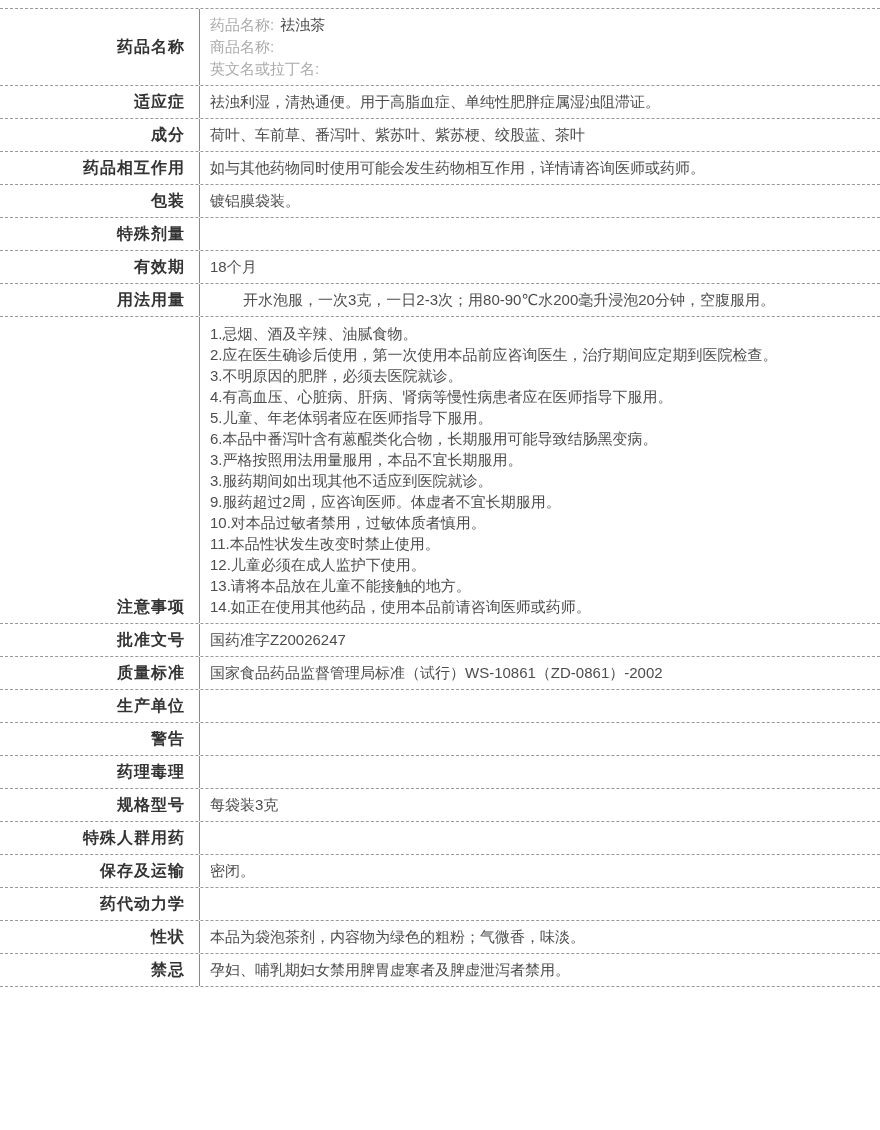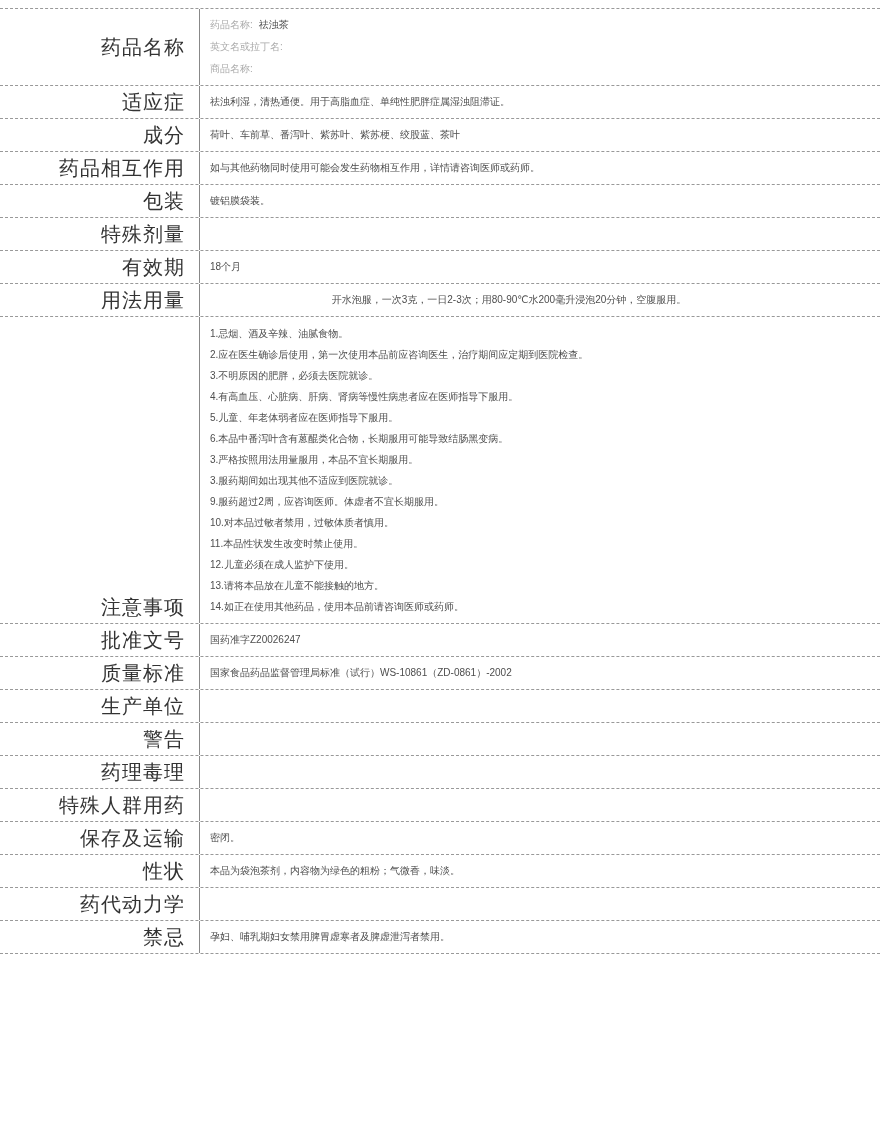--- a/index.html
+++ b/index.html
@@ -29,52 +29,52 @@
     width:200px;
     flex:0 0 200px;
     border-right:1px solid var(--border-solid);
     display:flex;
     justify-content:flex-end;
     align-items:flex-end;
     padding:5px 14px 5px 0;
   }
   .row.v-center .label-cell{align-items:center;}
   .label-cell .label-text{
-    font-size:20px;
-    font-weight:normal;
+    font-size:16px;
+    font-weight:bold;
     color:var(--label-color);
     letter-spacing:1px;
     line-height:22px;
     white-space:nowrap;
   }
   .value-cell{
     flex:1;
     padding:5px 12px 5px 10px;
-    font-size:10px;
+    font-size:15px;
     color:var(--value-color);
     line-height:22px;
   }
   .value-cell.notes{line-height:21px;padding-top:6px;padding-bottom:6px;}
   .field-line{line-height:22px;}
   .field-name{color:var(--muted-color);}
   .field-value{color:var(--value-color);padding-left:6px;}
 </style>
 </head>
 <body>
 
 <div class="drug-table">
 
   <div class="row v-center">
     <div class="label-cell">
       <span class="label-text">药品名称</span>
     </div>
     <div class="value-cell">
       <div class="field-line"><span class="field-name">药品名称:</span><span class="field-value">祛浊茶</span></div>
+      <div class="field-line"><span class="field-name">商品名称:</span><span class="field-value"></span></div>
       <div class="field-line"><span class="field-name">英文名或拉丁名:</span><span class="field-value"></span></div>
-      <div class="field-line"><span class="field-name">商品名称:</span><span class="field-value"></span></div>
     </div>
   </div>
 
   <div class="row">
     <div class="label-cell">
       <span class="label-text">适应症</span>
     </div>
     <div class="value-cell">祛浊利湿，清热通便。用于高脂血症、单纯性肥胖症属湿浊阻滞证。</div>
   </div>
 
@@ -171,49 +171,55 @@
     <div class="value-cell"></div>
   </div>
 
   <div class="row">
     <div class="label-cell">
       <span class="label-text">药理毒理</span>
     </div>
     <div class="value-cell"></div>
   </div>
 
+  <div class="row">
+    <div class="label-cell">
+      <span class="label-text">规格型号</span>
+    </div>
+    <div class="value-cell">每袋装3克</div>
+  </div>
 
   <div class="row">
     <div class="label-cell">
       <span class="label-text">特殊人群用药</span>
     </div>
     <div class="value-cell"></div>
   </div>
 
   <div class="row">
     <div class="label-cell">
       <span class="label-text">保存及运输</span>
     </div>
     <div class="value-cell">密闭。</div>
   </div>
 
   <div class="row">
     <div class="label-cell">
+      <span class="label-text">药代动力学</span>
+    </div>
+    <div class="value-cell"></div>
+  </div>
+
+  <div class="row">
+    <div class="label-cell">
       <span class="label-text">性状</span>
     </div>
     <div class="value-cell">本品为袋泡茶剂，内容物为绿色的粗粉；气微香，味淡。</div>
   </div>
 
   <div class="row">
     <div class="label-cell">
-      <span class="label-text">药代动力学</span>
-    </div>
-    <div class="value-cell"></div>
-  </div>
-
-  <div class="row">
-    <div class="label-cell">
       <span class="label-text">禁忌</span>
     </div>
     <div class="value-cell">孕妇、哺乳期妇女禁用脾胃虚寒者及脾虚泄泻者禁用。</div>
   </div>
 
 </div>
 
 </body></html>

